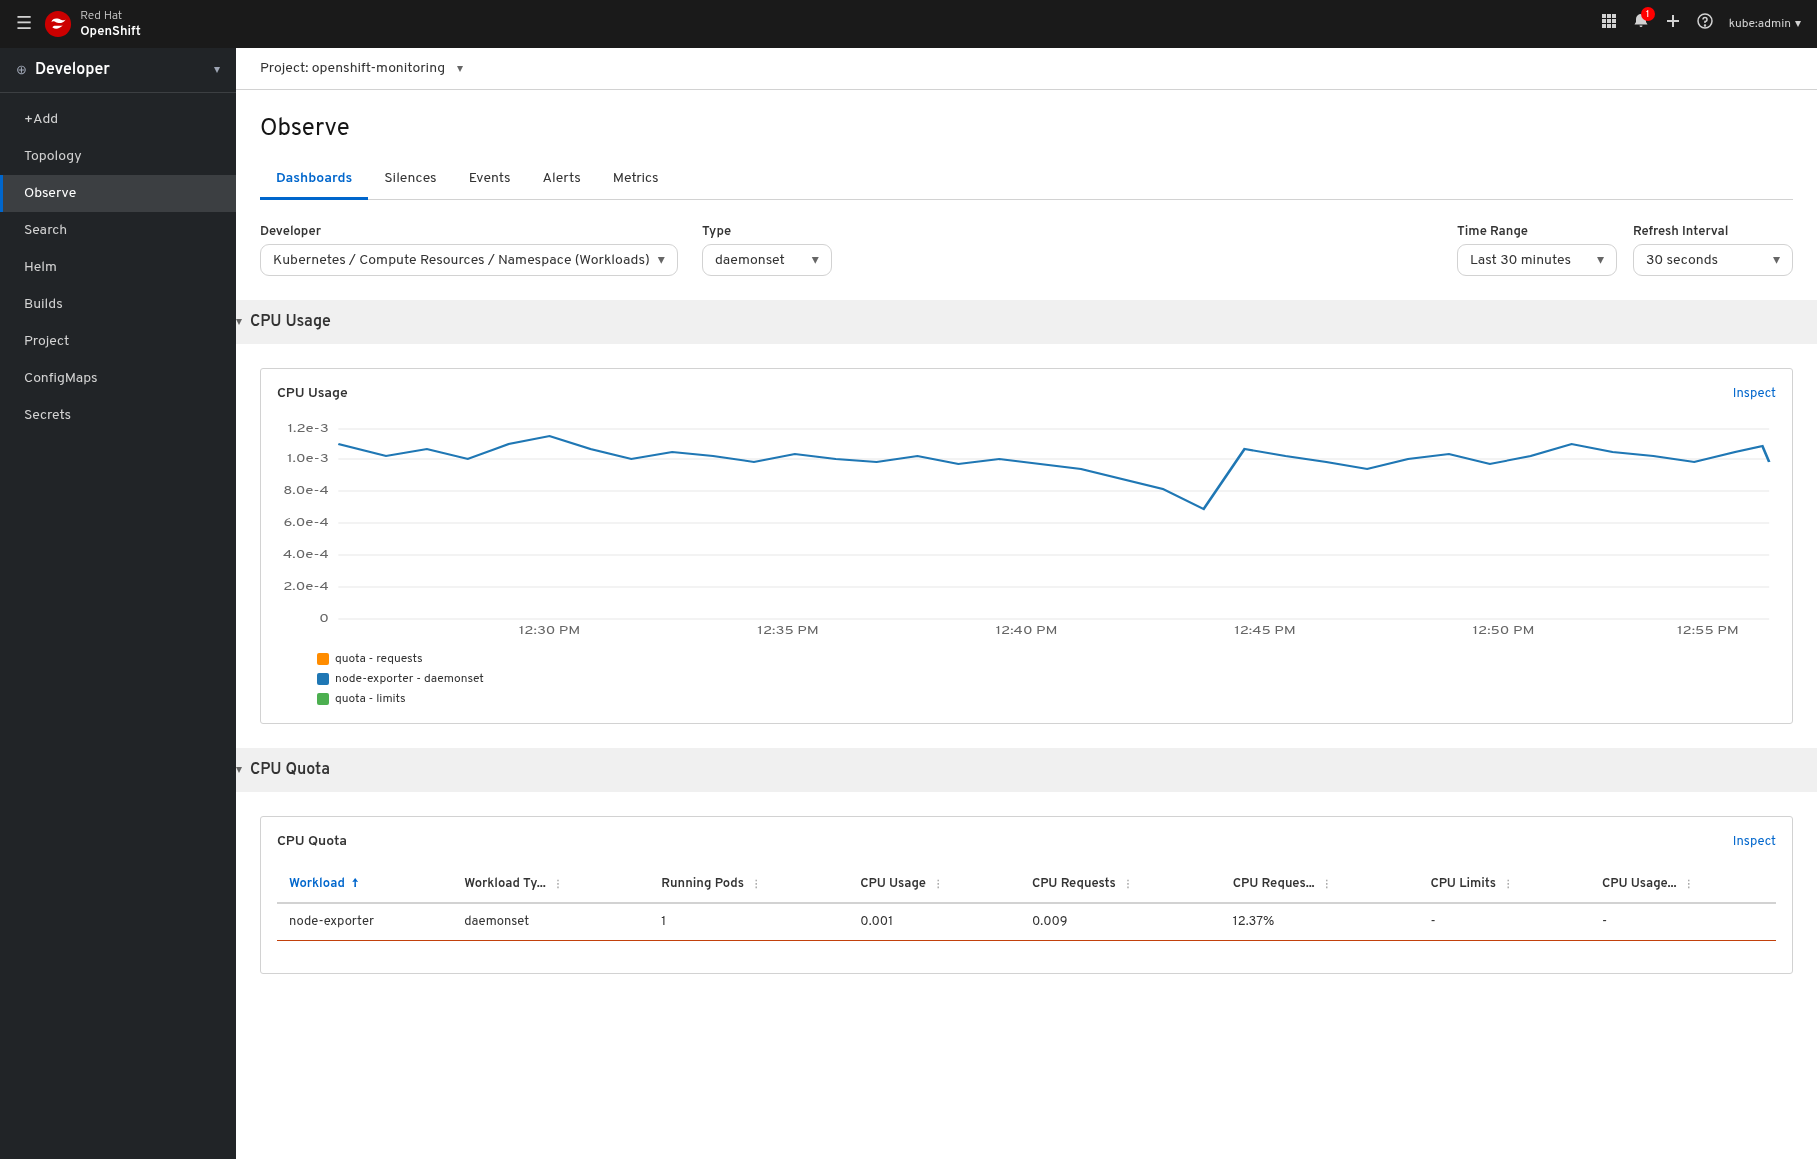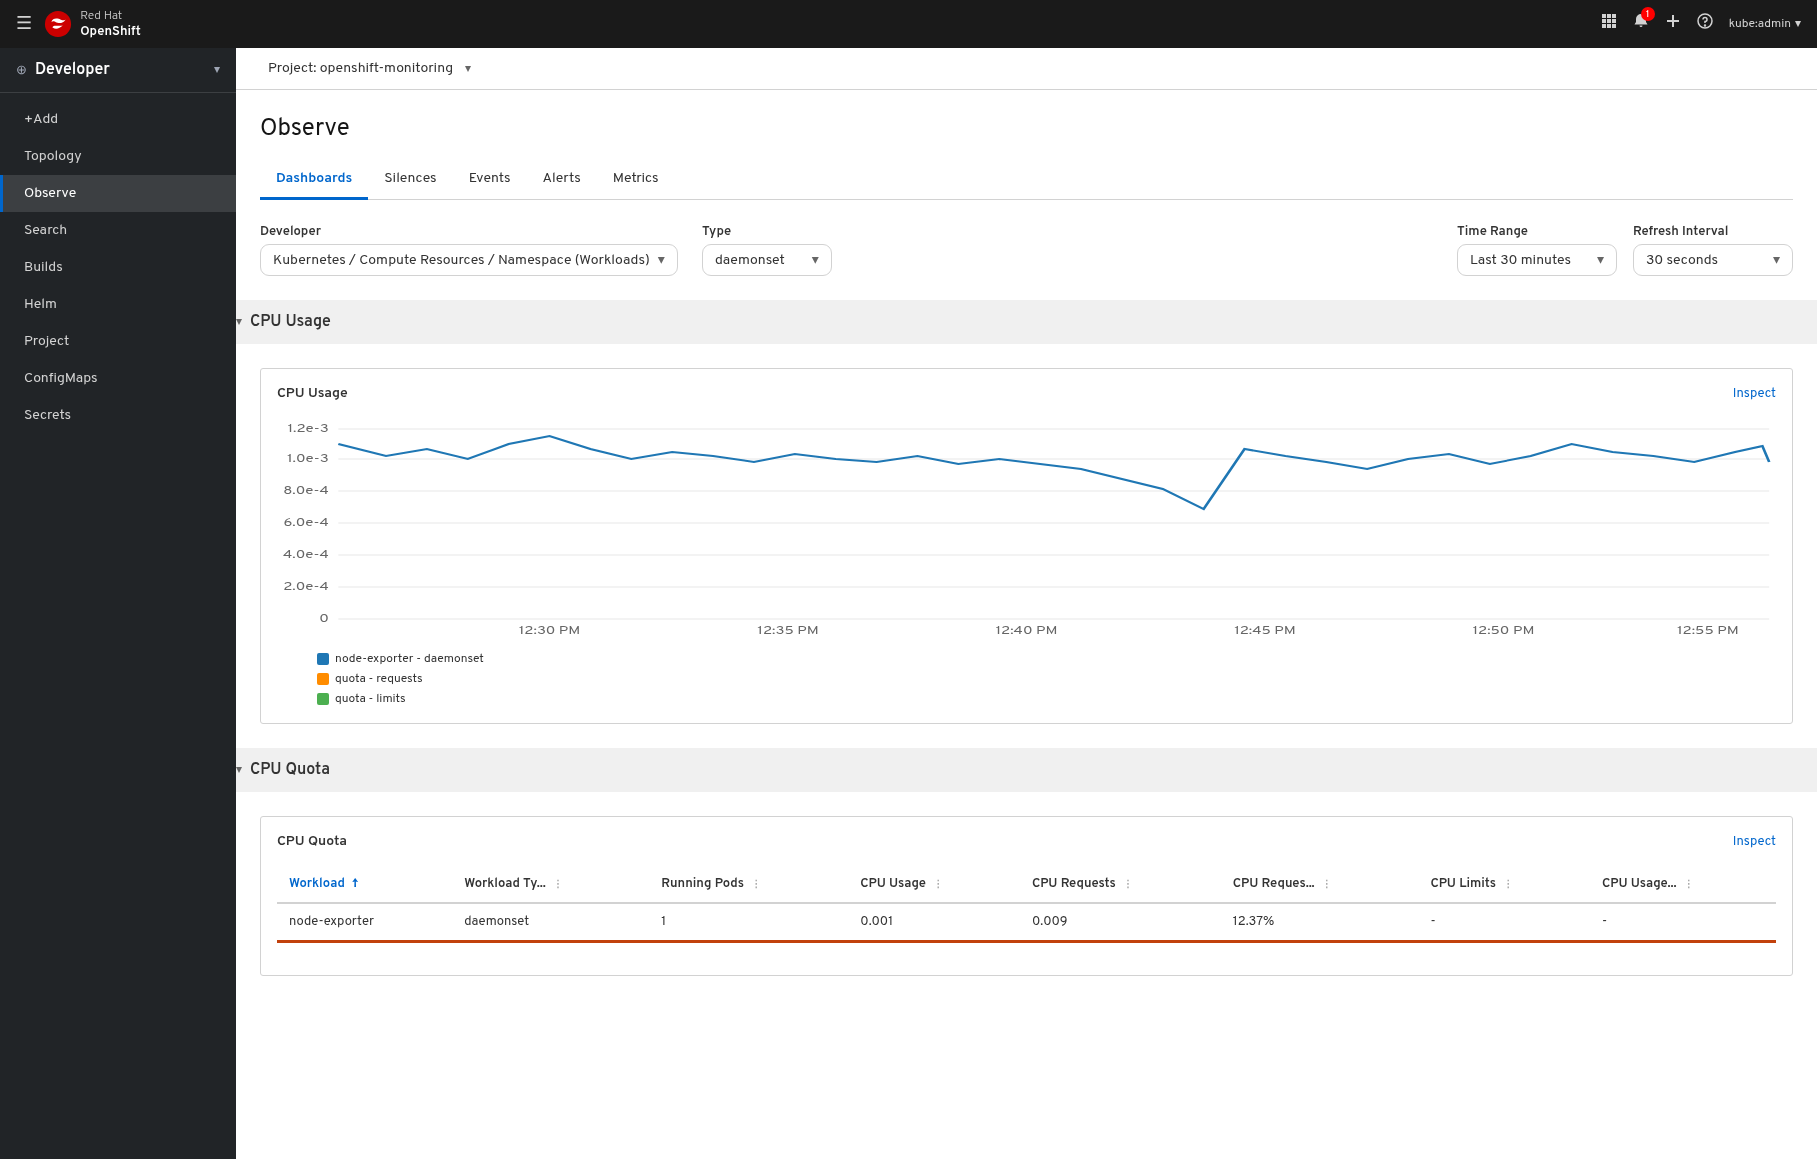--- a/index.html
+++ b/index.html
@@ -71,21 +71,21 @@
       overflow-y: auto;
       background: #fff;
       display: flex;
       flex-direction: column;
     }
 
     
     .project-bar {
       background: #fff;
       border-bottom: 1px solid #d2d2d2;
-      padding: 12px 32px;
+      padding: 12px 24px;
       display: flex;
       align-items: center;
       gap: 12px;
       flex-shrink: 0;
     }
     .project-bar-label { font-size: 14px; color: #333; }
     .project-bar-chevron { color: #666; font-size: 12px; cursor: pointer; }
 
     
     .page-content { padding: 24px; flex: 1; overflow-y: auto; background: #fff; }
@@ -163,21 +163,21 @@
       padding: 10px 12px;
       text-align: left;
       font-weight: 600;
       color: #333;
       white-space: nowrap;
       cursor: pointer;
     }
     th.sorted { color: #06c; }
     th .sort-icon { display: inline-block; margin-left: 4px; color: #06c; }
     th .sort-arrows { display: inline-block; margin-left: 4px; color: #aaa; font-size: 10px; }
-    td { padding: 10px 12px; border-bottom: 3px solid #c2410c; color: #333; margin-top: 40px; }
+    td { padding: 10px 12px; border-bottom: 1px solid #c2410c; color: #333; margin-top: 40px; }
 
     
     .hamburger { cursor: pointer; color: #d2d2d2; font-size: 18px; }
 
     
     .rh-logo { width: 28px; height: 28px; }
 
     .cpu-usage-section, .cpu-quota-section { margin: 0 -24px; }
 
     .section-content { padding: 0 24px; }
@@ -258,24 +258,24 @@
       <div class="sidebar-item">
         <span>Topology</span>
       </div>
       <div class="sidebar-item active">
         <span>Observe</span>
       </div>
       <div class="sidebar-item">
         <span>Search</span>
       </div>
       <div class="sidebar-item">
+        <span>Helm</span>
+      </div>
+      <div class="sidebar-item">
         <span>Builds</span>
-      </div>
-      <div class="sidebar-item">
-        <span>Helm</span>
       </div>
       <div class="sidebar-item">
         <span>Project</span>
       </div>
       <div class="sidebar-item">
         <span>ConfigMaps</span>
       </div>
       <div class="sidebar-item">
         <span>Secrets</span>
       </div>
@@ -410,26 +410,26 @@
                     1040,48
                     1070,38
                     1090,32
                     1095,48
                   "></polyline>
               </svg>
             </div>
 
             <div class="chart-legend">
               <div class="legend-item">
+                <div class="legend-color" style="background:#ff8c00;"></div>
+                <span>quota - requests</span>
+              </div>
+              <div class="legend-item">
                 <div class="legend-color" style="background:#1f77b4;"></div>
                 <span>node-exporter - daemonset</span>
-              </div>
-              <div class="legend-item">
-                <div class="legend-color" style="background:#ff8c00;"></div>
-                <span>quota - requests</span>
               </div>
               <div class="legend-item">
                 <div class="legend-color" style="background:#4caf50;"></div>
                 <span>quota - limits</span>
               </div>
             </div>
           </div>
         </div>
       </div>
 

